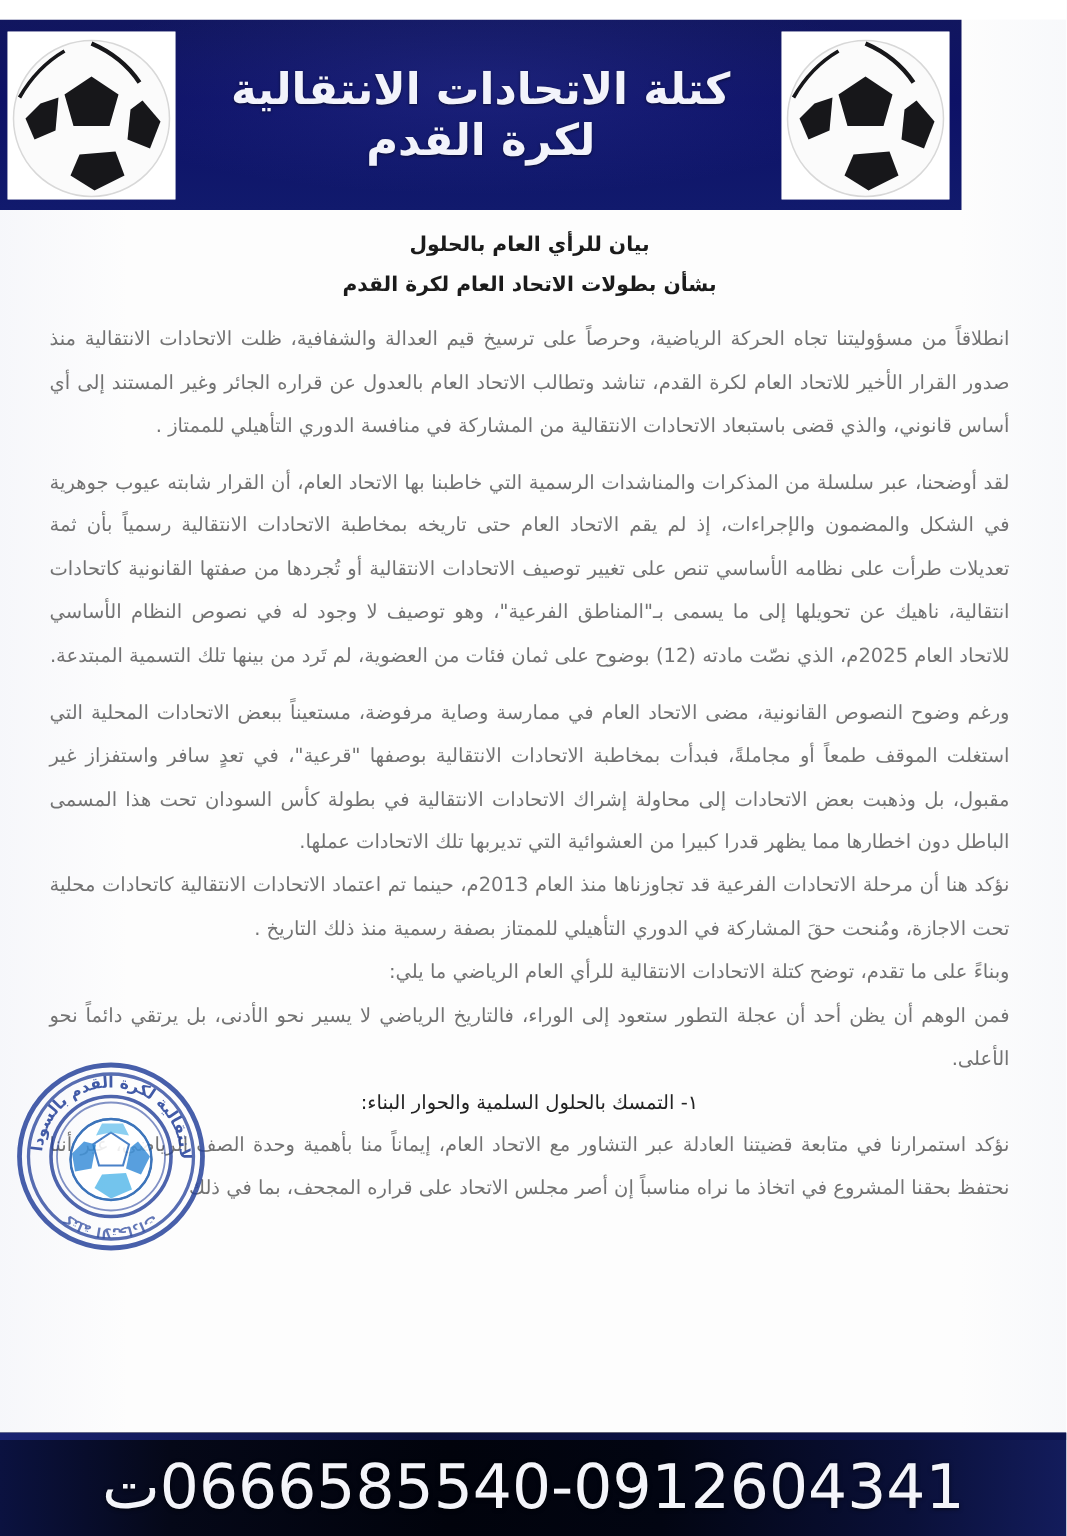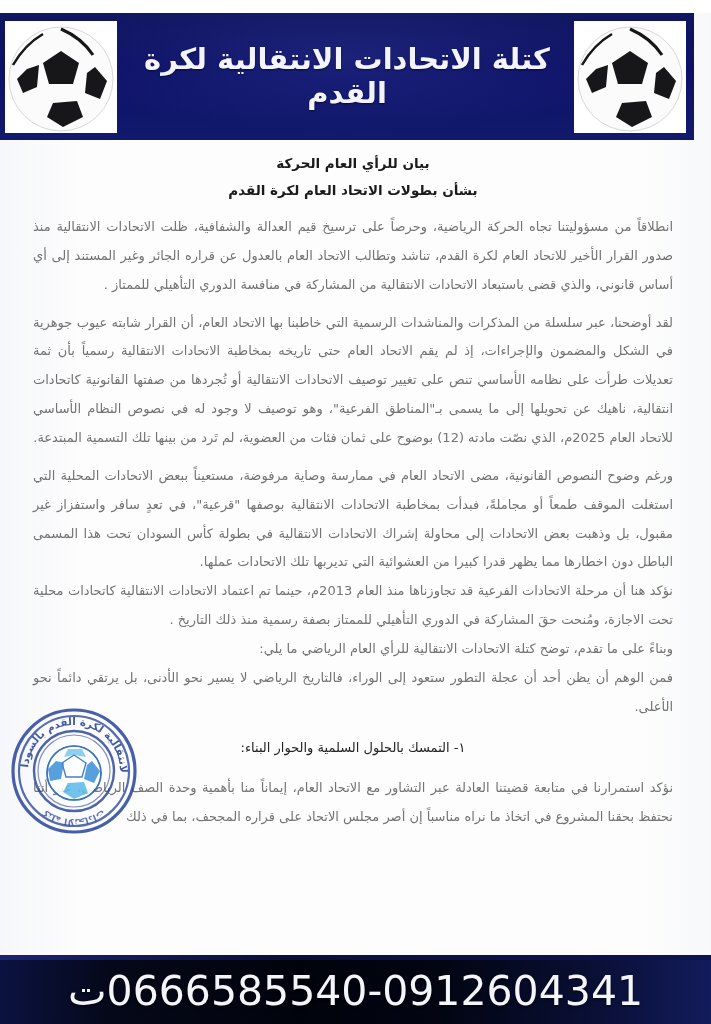--- a/index.html
+++ b/index.html
@@ -31,21 +31,21 @@
       linear-gradient(270deg, rgba(246,247,250,0.8) 0%, rgba(255,255,255,0) 10%);
     pointer-events: none;
     z-index: 1;
   }
 
   
   .header-banner {
     position: absolute;
     top: 13px;
     left: 0px;
-    width: 694px;
+    width: 641px;
     height: 127px;
     background:
       linear-gradient(180deg, #11165f 0%, #0d1166 42%, #111a6d 100%);
     overflow: hidden;
     z-index: 3;
   }
   .header-banner::after {
     content: "";
     position: absolute;
     inset: 0;
@@ -122,21 +122,21 @@
     color: #737373;
     line-height: 2.22;
     text-align: justify;
     text-align-last: right;
     letter-spacing: 0.1px;
   }
   .para.spaced { margin-top: 9px; }
   .para.tight  { margin-top: 0px; }
 
   .list-item {
-    margin: 12px;
+    margin: 0;
     font-size: 13px;
     color: #232323;
     line-height: 2.22;
     text-align: center;
   }
   .center-line {
     text-align: center;
   }
 
   
@@ -230,21 +230,21 @@
         <path d="M56 8 C70 14 80 22 88 34" stroke="#17171a" stroke-width="3" fill="none"></path>
         <path d="M8 44 C16 30 26 20 38 13" stroke="#17171a" stroke-width="2.5" fill="none"></path>
       </svg>
     </div>
   </div>
   <div class="banner-top-edge"></div>
 
   <div class="doc-body">
 
     <div class="doc-title">
-      <span class="line">بيان للرأي العام الحركة</span>
+      <span class="line">بيان للرأي العام بالحلول</span>
       <span class="line">بشأن بطولات الاتحاد العام لكرة القدم</span>
     </div>
 
     <p class="para spaced">انطلاقاً من مسؤوليتنا تجاه الحركة الرياضية، وحرصاً على ترسيخ قيم العدالة والشفافية، ظلت الاتحادات الانتقالية منذ صدور القرار الأخير للاتحاد العام لكرة القدم، تناشد وتطالب الاتحاد العام بالعدول عن قراره الجائر وغير المستند إلى أي أساس قانوني، والذي قضى باستبعاد الاتحادات الانتقالية من المشاركة في منافسة الدوري التأهيلي للممتاز .</p>
 
     <p class="para spaced">لقد أوضحنا، عبر سلسلة من المذكرات والمناشدات الرسمية التي خاطبنا بها الاتحاد العام، أن القرار شابته عيوب جوهرية في الشكل والمضمون والإجراءات، إذ لم يقم الاتحاد العام حتى تاريخه بمخاطبة الاتحادات الانتقالية رسمياً بأن ثمة تعديلات طرأت على نظامه الأساسي تنص على تغيير توصيف الاتحادات الانتقالية أو تُجردها من صفتها القانونية كاتحادات انتقالية، ناهيك عن تحويلها إلى ما يسمى بـ"المناطق الفرعية"، وهو توصيف لا وجود له في نصوص النظام الأساسي للاتحاد العام 2025م، الذي نصّت مادته  (12) بوضوح على ثمان فئات من العضوية، لم تَرد من بينها تلك التسمية المبتدعة.</p>
 
     <p class="para spaced">ورغم وضوح النصوص القانونية، مضى الاتحاد العام في ممارسة وصاية مرفوضة، مستعيناً ببعض الاتحادات المحلية التي استغلت الموقف طمعاً أو مجاملةً، فبدأت بمخاطبة الاتحادات الانتقالية بوصفها "قرعية"، في تعدٍ سافر واستفزاز غير مقبول، بل وذهبت بعض الاتحادات إلى محاولة إشراك الاتحادات الانتقالية في بطولة كأس السودان تحت هذا المسمى الباطل دون اخطارها مما يظهر قدرا كبيرا من العشوائية التي تديربها تلك الاتحادات عملها.</p>
 
     <p class="para tight">نؤكد هنا أن مرحلة الاتحادات الفرعية قد تجاوزناها منذ العام 2013م، حينما تم اعتماد الاتحادات الانتقالية كاتحادات محلية تحت الاجازة، ومُنحت حقَ المشاركة في الدوري التأهيلي للممتاز بصفة رسمية منذ ذلك التاريخ .</p>

